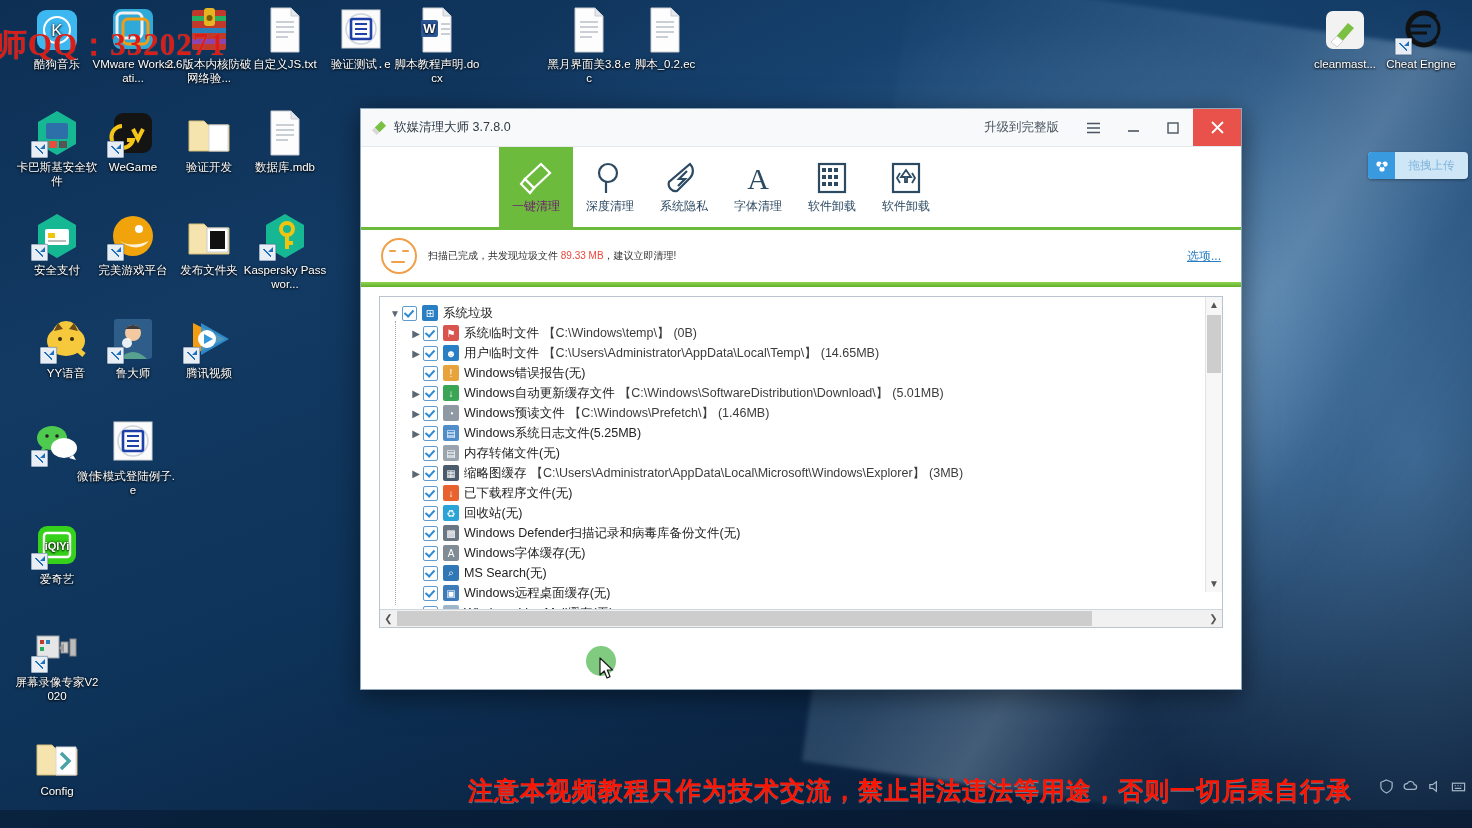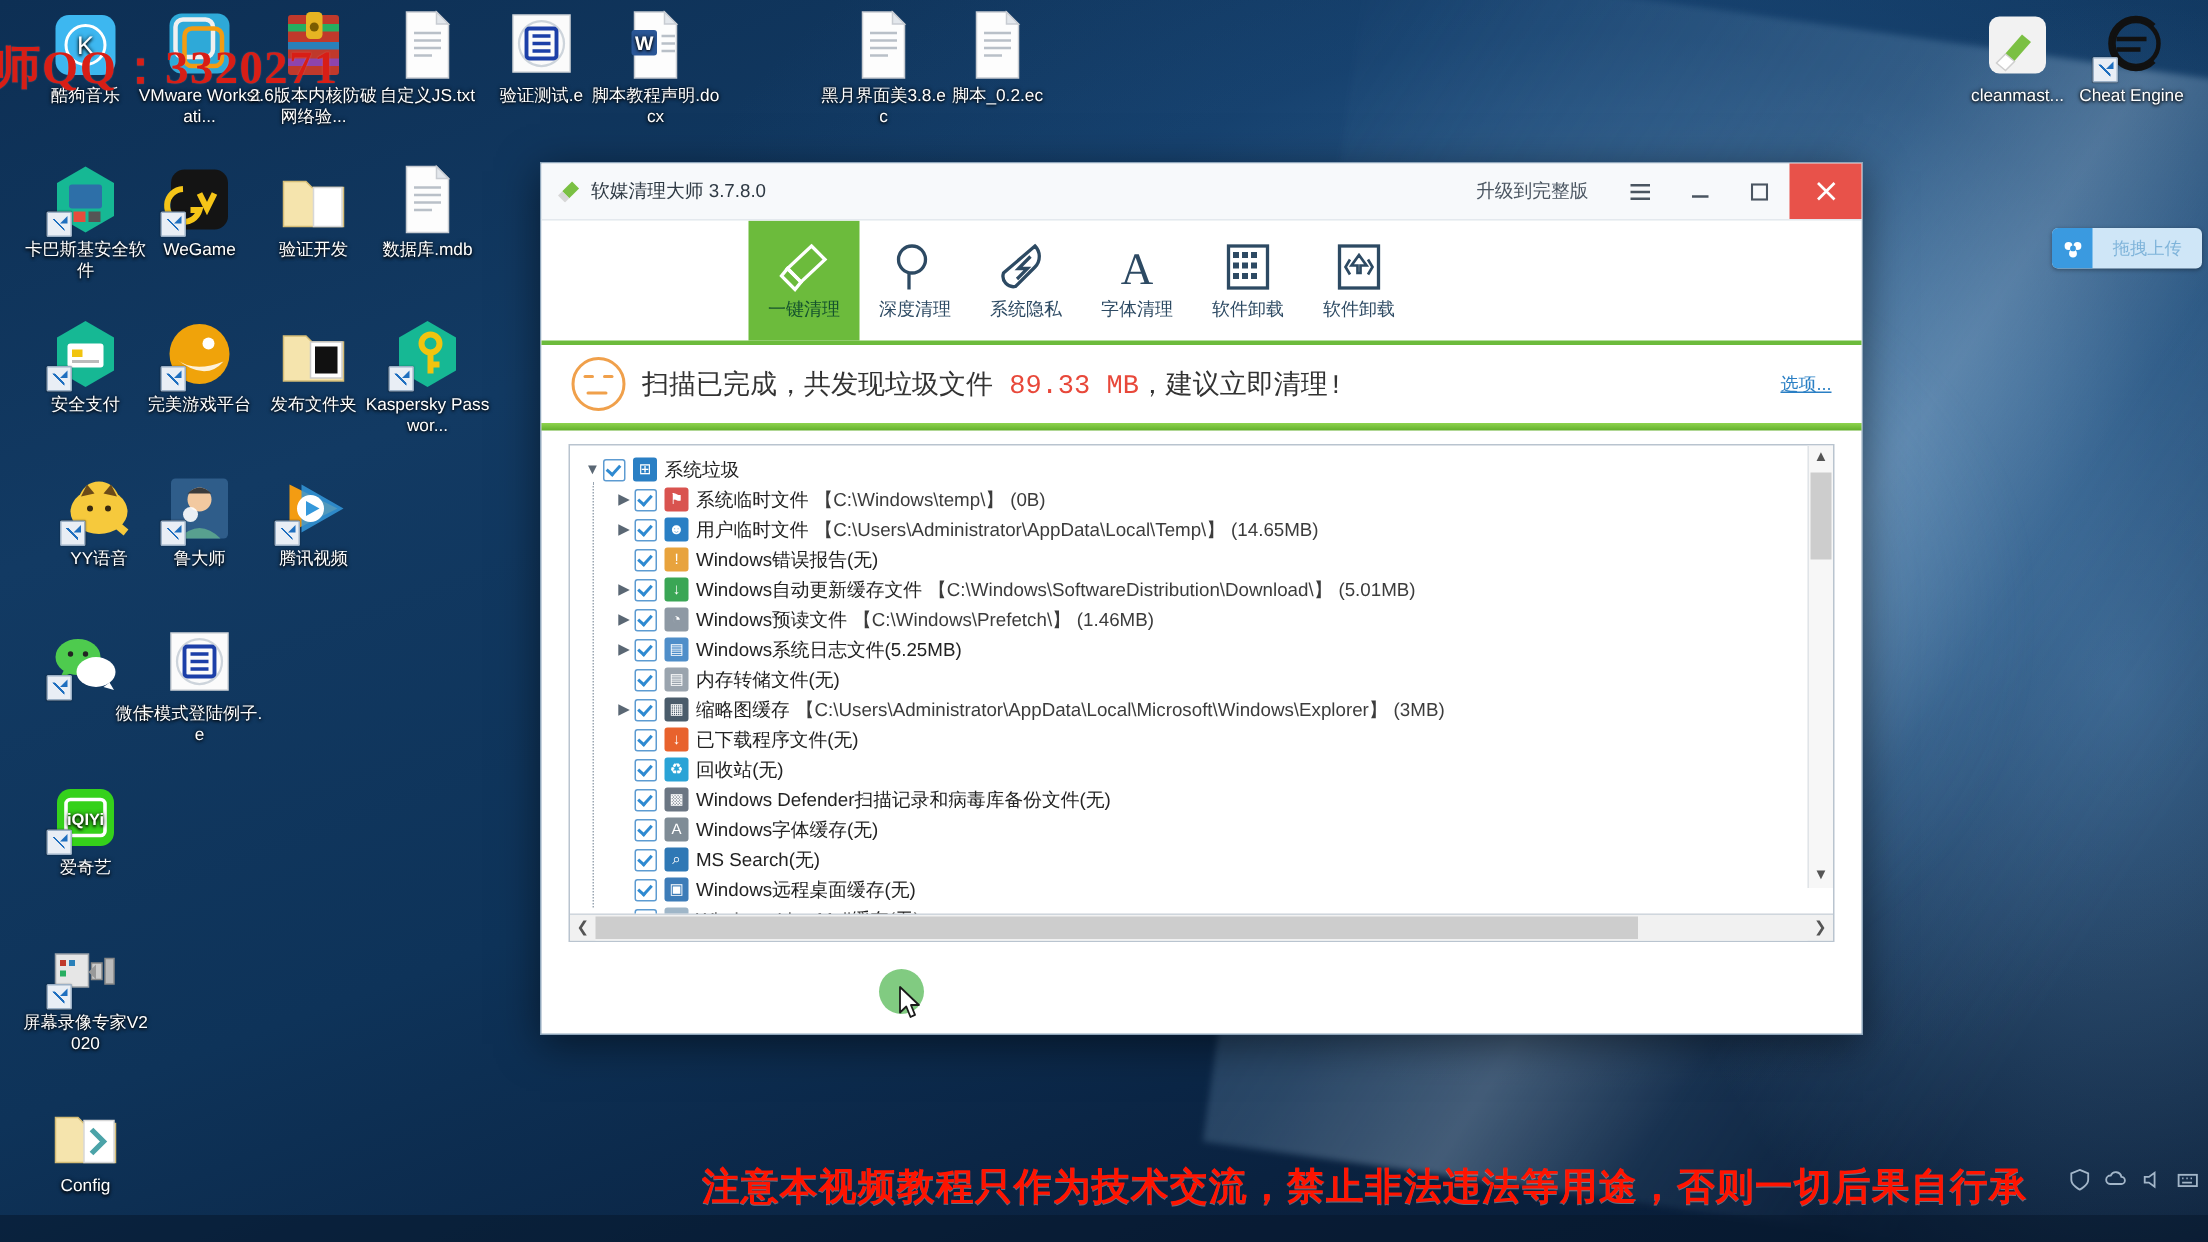--- a/index.html
+++ b/index.html
@@ -120,37 +120,37 @@
 
   
   #toolbar{
     height:80px;background:#fff;display:flex;align-items:stretch;
     padding-left:138px;border-bottom:3px solid #6cbb3c;
   }
   .tool{
     width:74px;display:flex;flex-direction:column;align-items:center;
     justify-content:center;gap:3px;cursor:pointer;color:#2d4a63;
   }
-  .tool.active{background:#6cbb3c;color:#14532d;}
+  .tool.active{background:#6cbb3c;color:#701a75;}
   .tool .t-ico{height:36px;display:flex;align-items:flex-end;}
   .tool .t-lab{font-size:12px;}
 
   
   #status-row{
     height:52px;display:flex;align-items:center;padding:0 20px;background:#fff;
     position:relative;
   }
   #face{
     width:32px;height:32px;border-radius:50%;border:2px solid #f0a04b;
     position:relative;flex:0 0 auto;margin-right:11px;
   }
   #face .eye{position:absolute;top:10px;width:7px;height:2px;background:#f0a04b;border-radius:1px;}
   #face .eye.l{left:6px;} #face .eye.r{right:6px;}
   #face .mouth{position:absolute;left:8px;bottom:9px;width:14px;height:2px;background:#f0a04b;border-radius:1px;}
-  #status-text{font-size:18px;color:#333;font-family:Liberation Mono, monospace;}
+  #status-text{font-size:10px;color:#333;}
   #status-text .sz{color:#e8483a;}
   #options-link{
     margin-left:auto;font-size:12px;color:#2a7fc4;text-decoration:underline;cursor:pointer;
   }
   #green-bar{height:5px;background:linear-gradient(180deg,#8fd44e,#63b02c);}
 
   
   #tree-wrap{
     margin:9px 18px 0 18px;height:330px;border:1px solid #b9c4cf;background:#fff;
     position:relative;display:flex;flex-direction:column;
@@ -258,21 +258,21 @@
       <span class="icon-label">2.6版本内核防破网络验...</span>
     </div>
     <div class="icon-cell" style="left: 242px; top: 6px;">
       <div class="icon-art"><svg width="48" height="48" viewBox="0 0 48 48">
           <path d="M10 2 h20 l8 8 v36 H10 Z" fill="#fdfdfd" stroke="#c8ccd2"></path>
           <path d="M30 2 v8 h8 Z" fill="#e3e7ec" stroke="#c8ccd2"></path>
           <path d="M15 16h18M15 21h18M15 26h18M15 31h12" stroke="#b9c0c8" stroke-width="1.6"></path>
         </svg></div>
       <span class="icon-label">自定义JS.txt</span>
     </div>
-    <div class="icon-cell" style="left: 318px; top: 6px;">
+    <div class="icon-cell" style="left: 318px; top: 6px; font-family: Liberation Mono, monospace;">
       <div class="icon-art"><svg width="48" height="48" viewBox="0 0 48 48">
           <rect x="5" y="4" width="38" height="38" fill="#fbfbfb" stroke="#d2d6da"></rect>
           <circle cx="24" cy="23" r="15" fill="none" stroke="#cdd4db" stroke-width="1.5"></circle>
           <rect x="14" y="13" width="20" height="20" rx="2" fill="none" stroke="#1c3fa8" stroke-width="2.6"></rect>
           <path d="M18 18h12M18 23h12M18 28h12" stroke="#1c3fa8" stroke-width="2.2"></path>
         </svg></div>
       <span class="icon-label">验证测试.e</span>
     </div>
     <div class="icon-cell" style="left: 394px; top: 6px;">
       <div class="icon-art"><svg width="48" height="48" viewBox="0 0 48 48">

